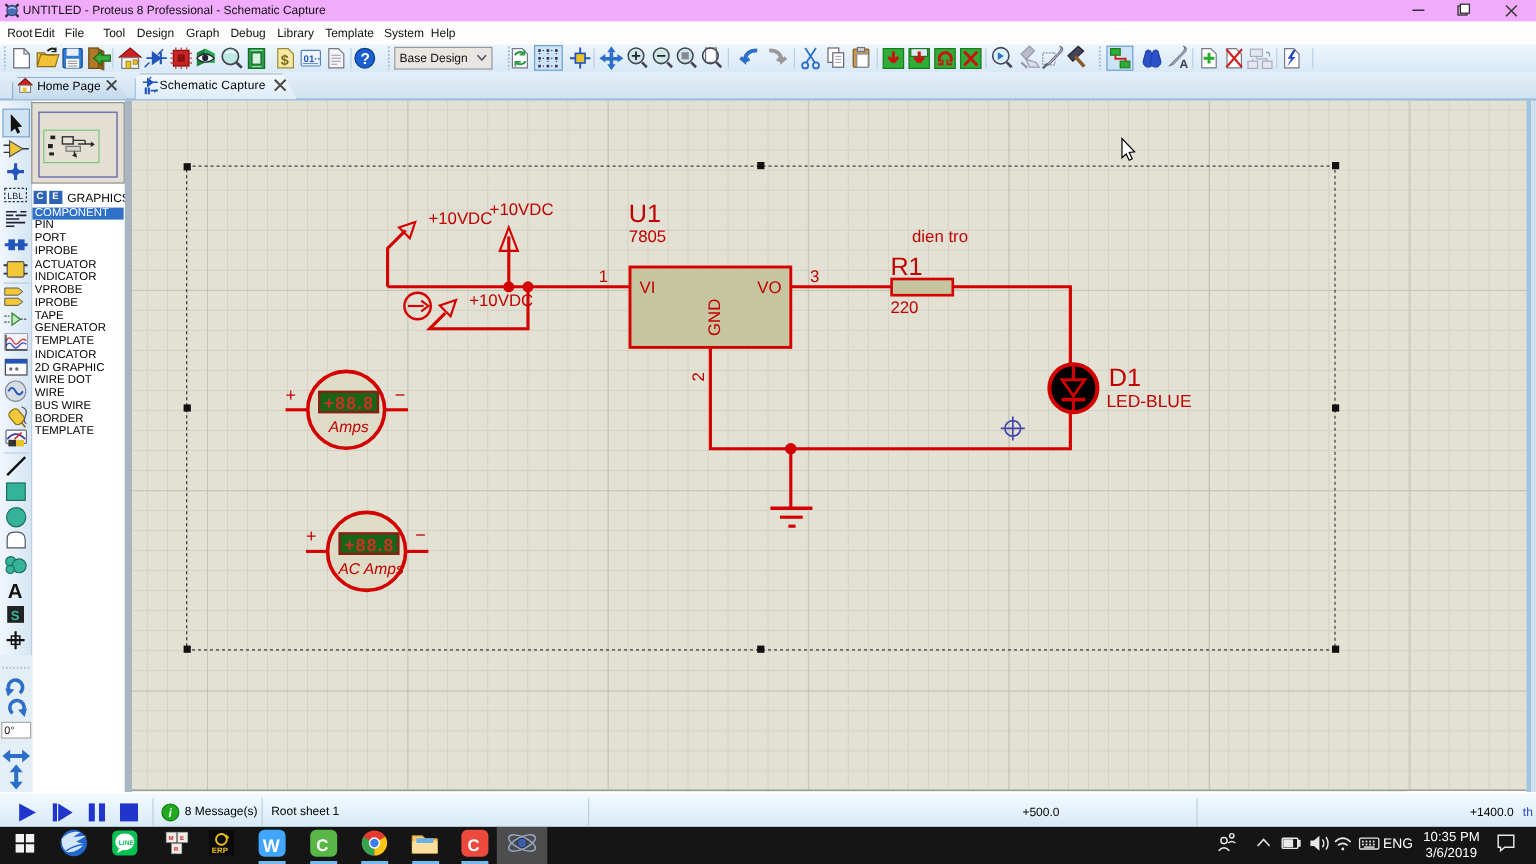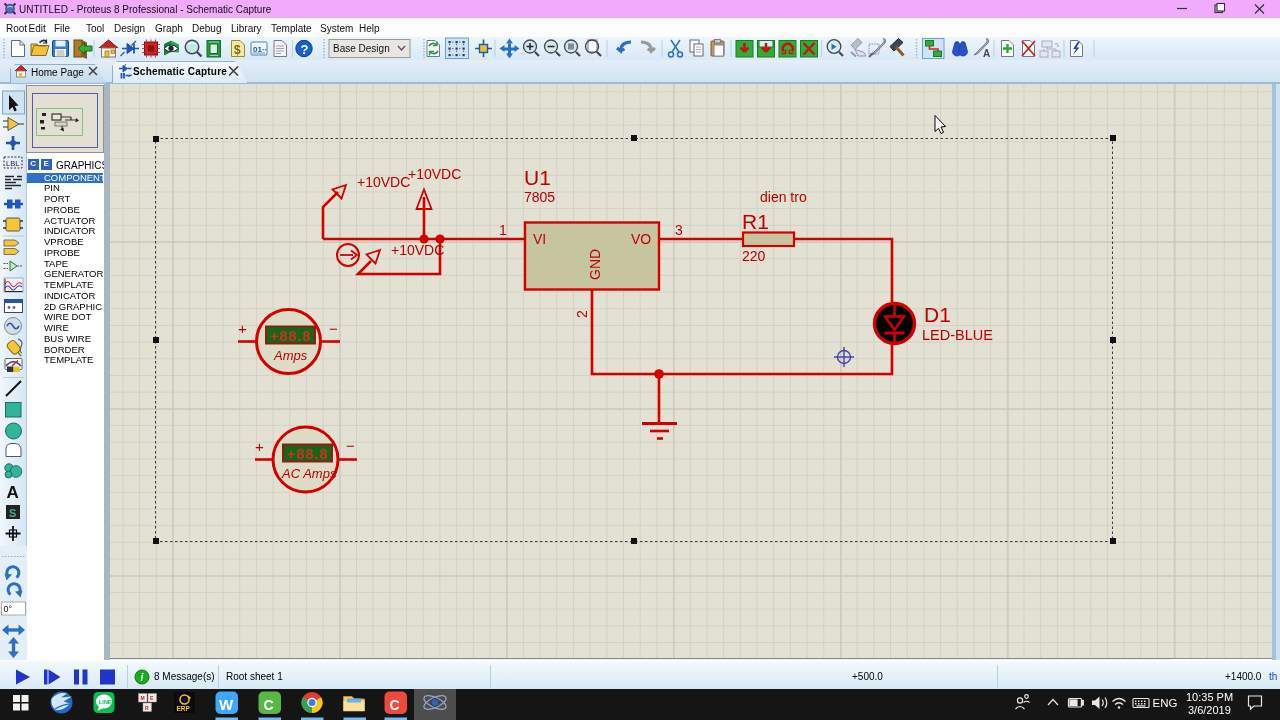--- a/index.html
+++ b/index.html
@@ -33,21 +33,21 @@
  linear-gradient(90deg,#c4c3b6 1px, transparent 1px),
  linear-gradient(#d2d1c3 1px, transparent 1px),
  linear-gradient(90deg,#d2d1c3 1px, transparent 1px);
 background-size:167px 167px,167px 167px,16.7px 16.7px,16.7px 16.7px;
 background-position:0 157.6px,62.5px 0,0 7.3px,12.4px 0;}
 
 #statusbar{left:0;top:660px;width:1280px;height:29px;background:linear-gradient(#f4fafe,#d7eaf7);border-top:1px solid #fff;font-size:10px;color:#000}
 
 #taskbar{left:0;top:689px;width:1280px;height:31px;background:#151515}
 .seg7{font-weight:bold;letter-spacing:1px}
-.prow{height:10.75px;line-height:10.75px;padding-left:17px;white-space:nowrap}
+.prow{height:10.75px;line-height:10.75px;padding-left:2px;white-space:nowrap}
 </style>
 </head>
 <body>
 <div class="abs" id="titlebar">
   <svg class="abs" style="left:3px;top:2px" width="14" height="14" viewBox="0 0 14 14">
     <path d="M1.5 1.5 L12.5 12 M12.5 1.5 L1.5 12" stroke="#333" stroke-width="2" fill="none"></path>
     <circle cx="7" cy="6.7" r="4.4" fill="#4a6fb8" stroke="#223a66" stroke-width="0.8"></circle>
     <path d="M4 5.2 Q7 3.4 10 5.2" stroke="#bcd" stroke-width="1" fill="none"></path>
   </svg>
   <span class="abs" id="titletext">UNTITLED - Proteus 8 Professional - Schematic Capture</span>
@@ -291,21 +291,21 @@
   <path d="M1070.5 40.5 H1078 L1082.5 45 V56.5 H1070.5 Z" fill="#fff" stroke="#778"></path>
   <path d="M1078 41.5 L1073 49 H1076 L1072.5 55.5 L1079.5 47.5 H1076.5 L1080 41.5 Z" fill="#2244cc"></path>
 </svg>
 </div>
 <div class="abs" id="tabbar">
     <div class="bline"></div>
   </div>
 <div class="abs tab" id="tab1"></div>
 <div class="abs tab" id="tab2"></div>
 <div class="abs" style="left:31px;top:67px;font-size:10px">Home Page</div>
-<div class="abs" style="left:133px;top:66px;font-size:10px;font-weight:bold;letter-spacing:0.2px">Schematic Capture</div>
+<div class="abs" style="left:133px;top:66px;font-size:10px;font-weight:normal;letter-spacing:0.2px">Schematic Capture</div>
 <svg class="abs" style="left:0;top:60px" width="260" height="24" viewBox="0 0 260 24">
 
   <g transform="translate(15,5)">
     <path d="M0 6 L6 0.5 L12 6" fill="#cc2222" stroke="#881111" stroke-width="1"></path>
     <rect x="1.5" y="6" width="9" height="6" fill="#f6f6f0" stroke="#777" stroke-width="0.8"></rect>
     <rect x="4" y="8" width="3" height="4" fill="#e8c42a"></rect>
   </g>
   <path d="M89 7 L97 15 M97 7 L89 15" stroke="#444" stroke-width="1.6" fill="none"></path>
 
   <g transform="translate(119,4)" stroke="#2255bb">

